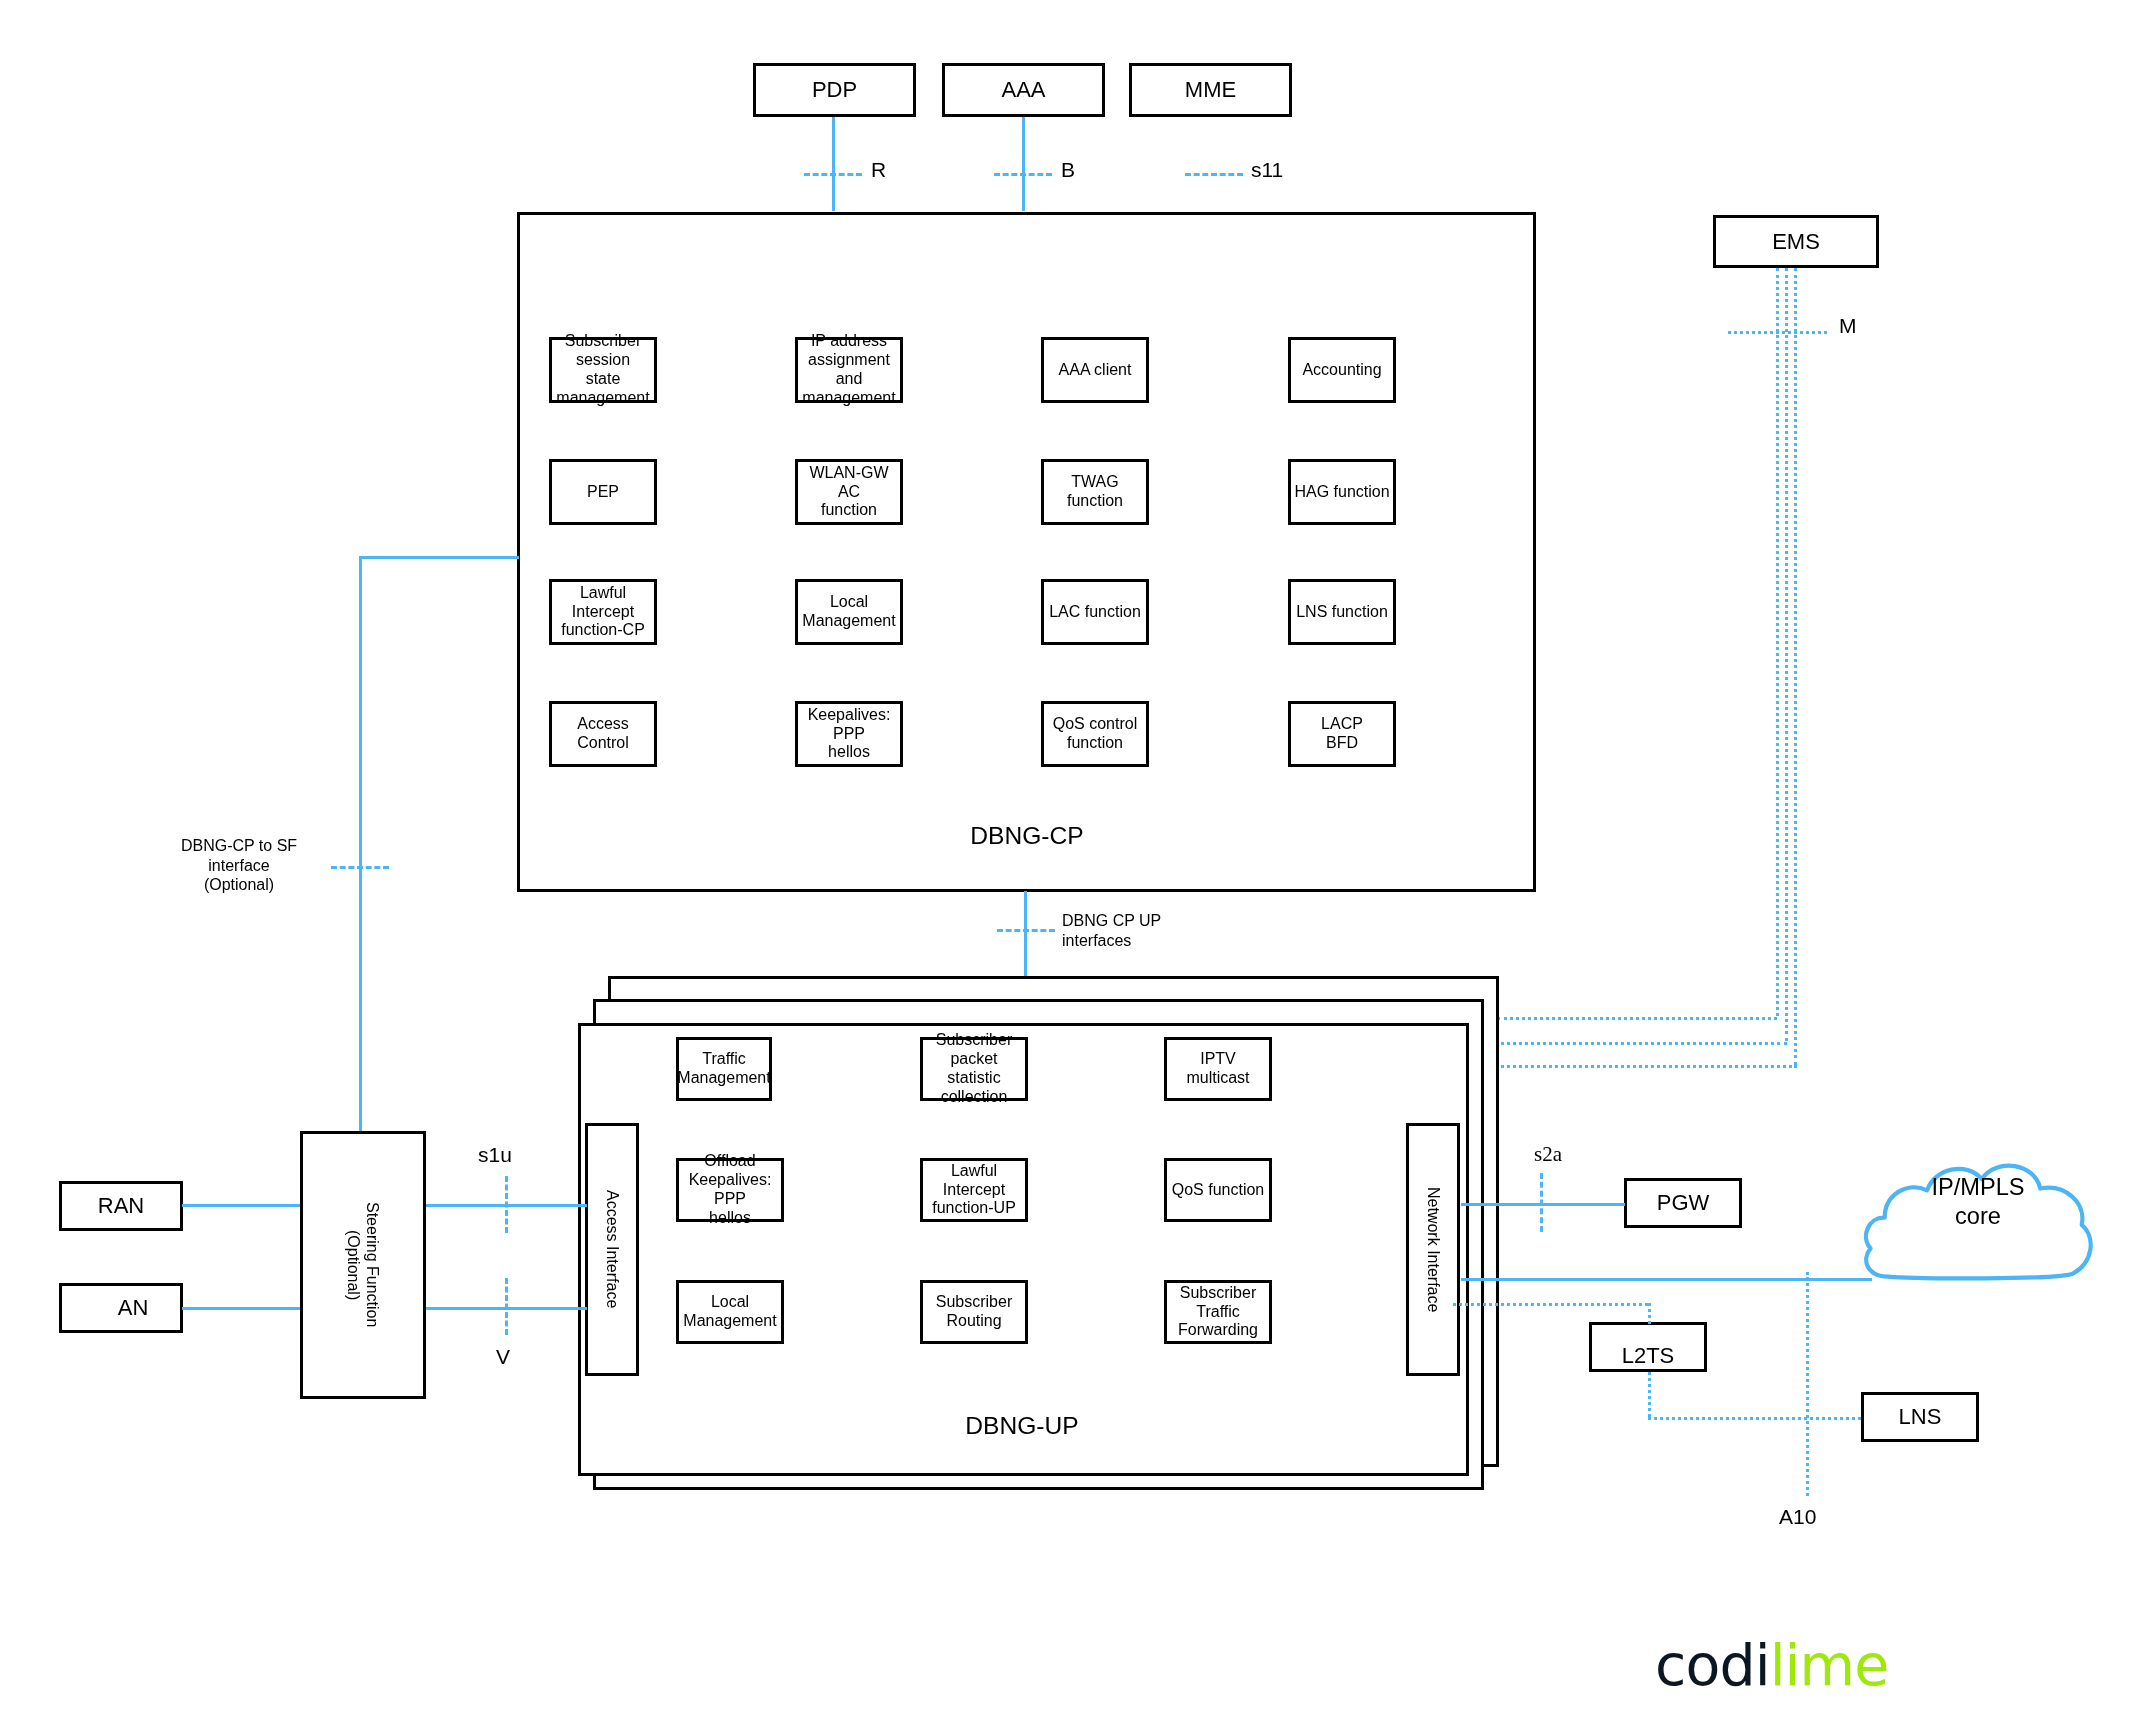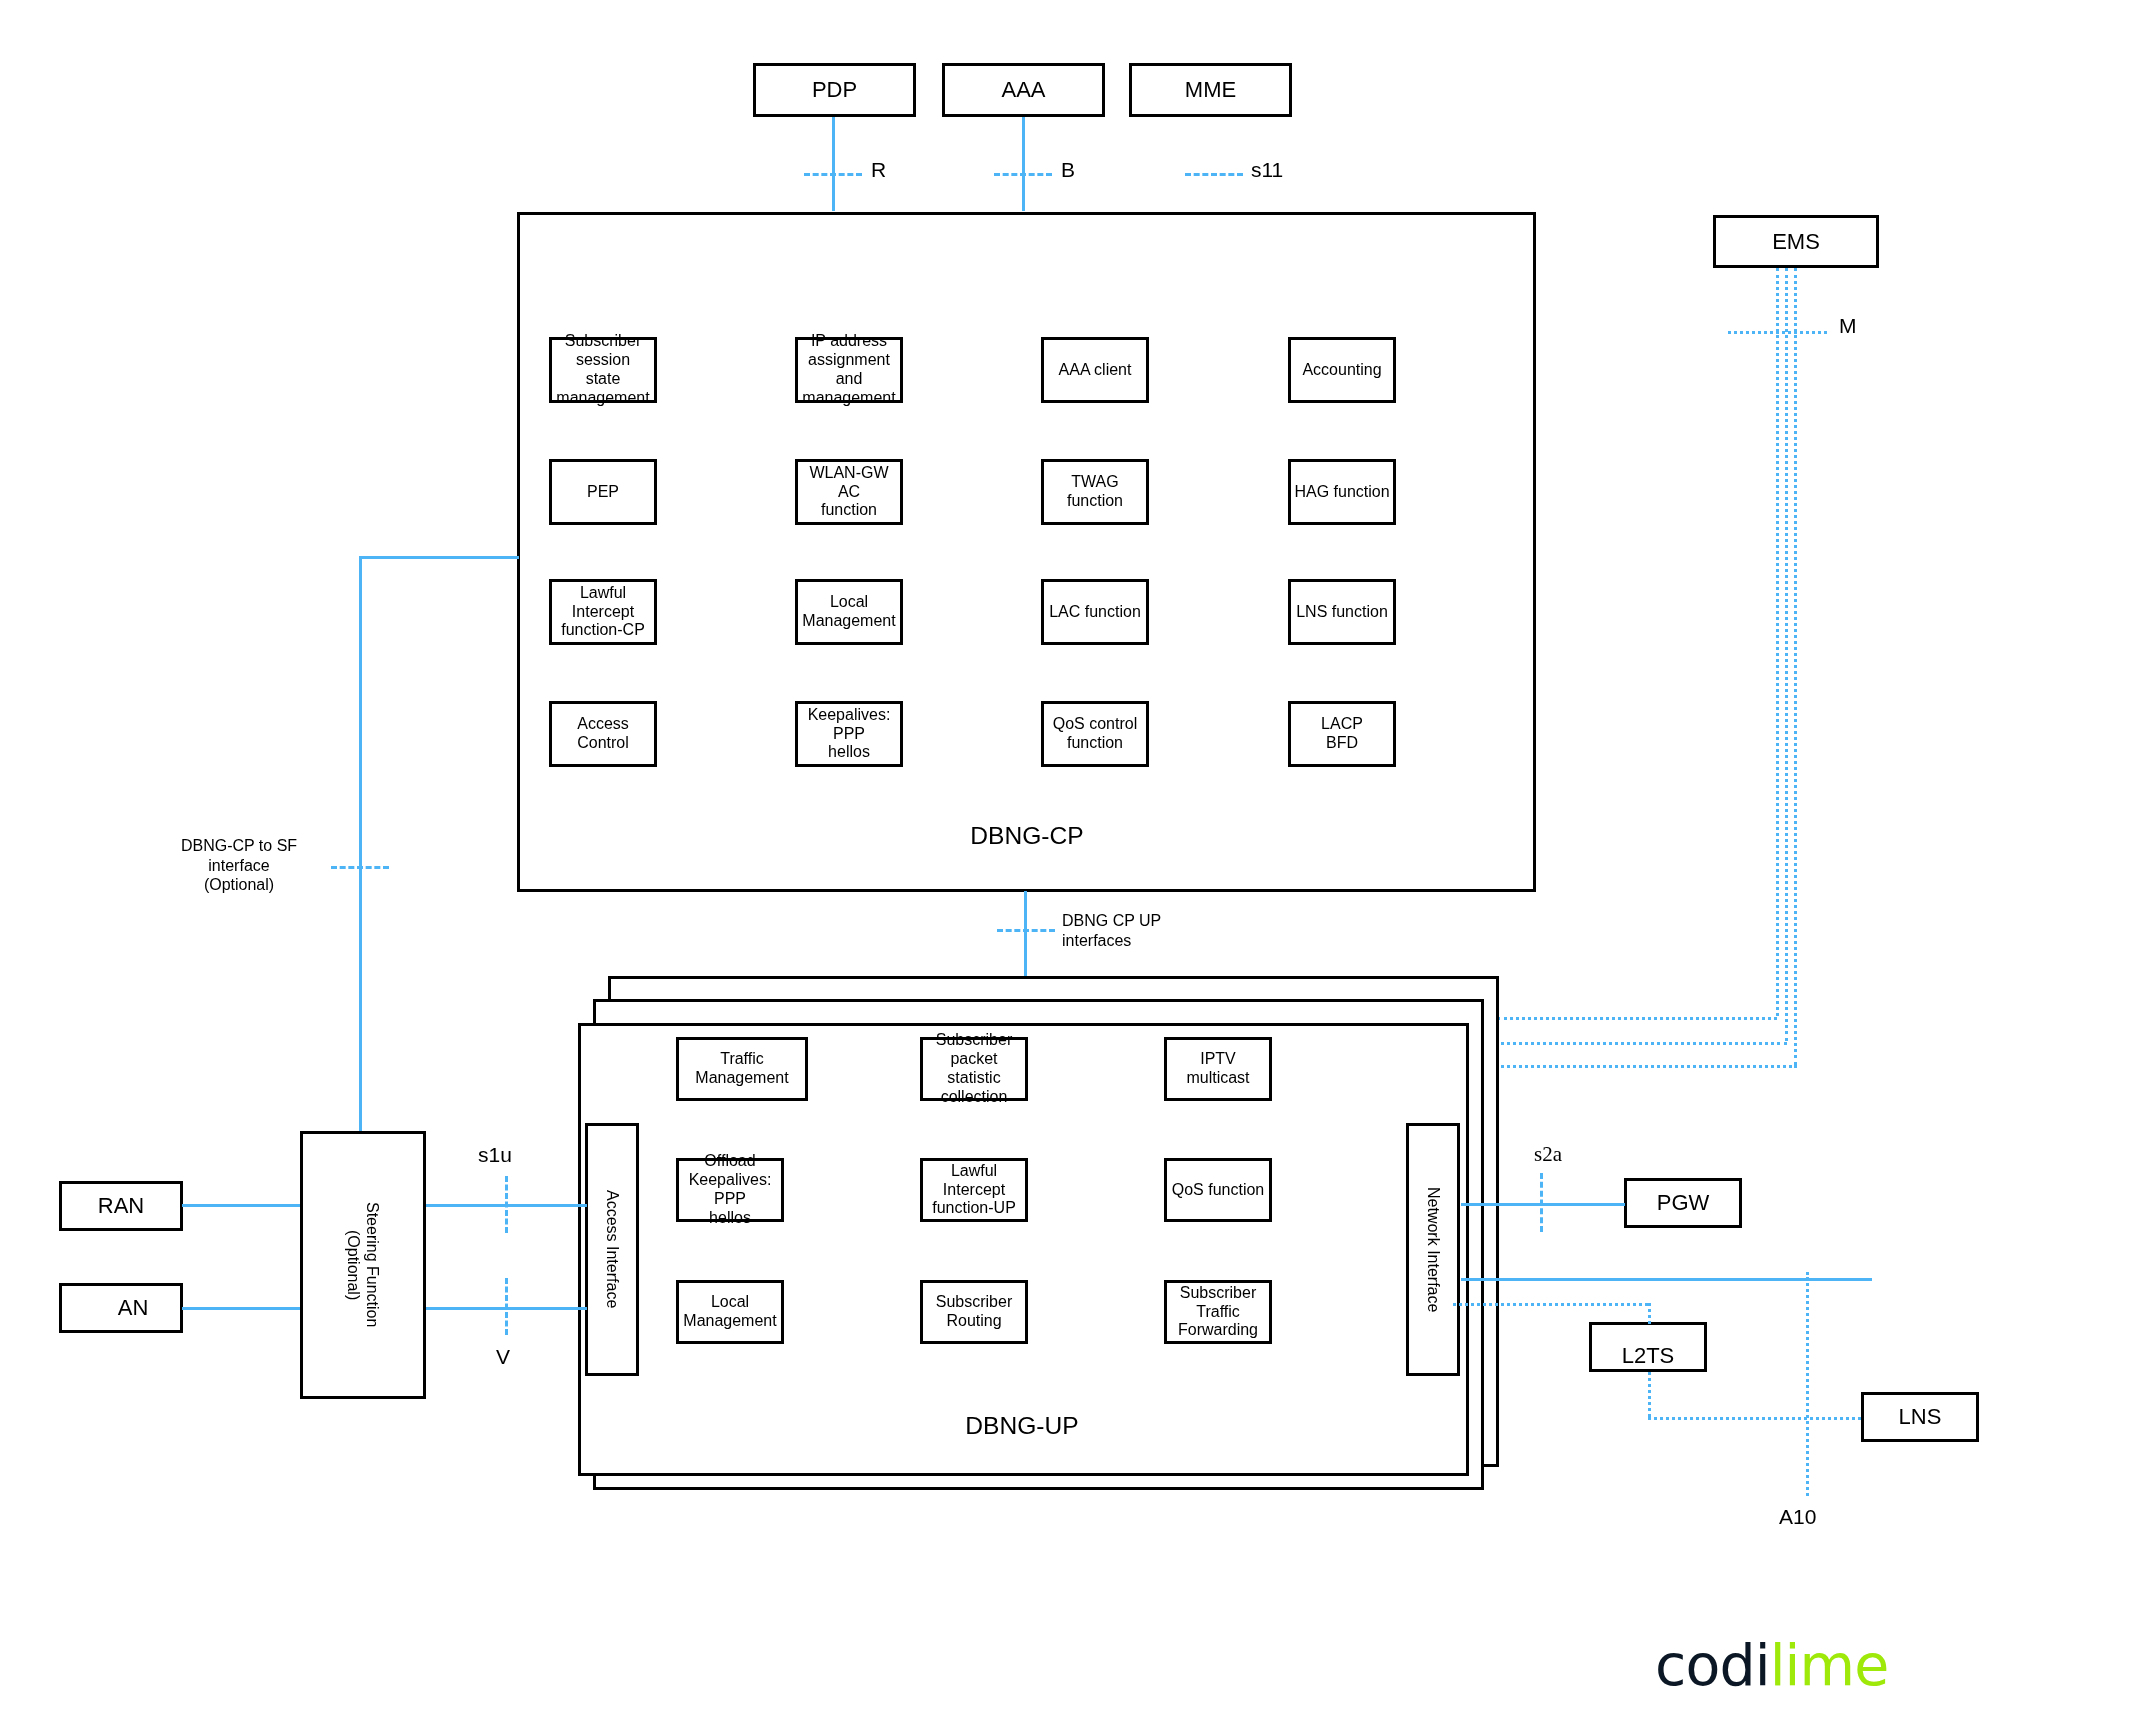--- a/index.html
+++ b/index.html
@@ -172,21 +172,21 @@
   <div class="container" style="left:578px;top:1023px;width:891px;height:453px;"></div>
 
   <div class="vbox" style="left:585px;top:1123px;width:54px;height:253px;">
     <span>Access Interface</span>
   </div>
 
   <div class="vbox" style="left:1406px;top:1123px;width:54px;height:253px;">
     <span>Network Interface</span>
   </div>
 
-  <div class="box fn" style="left:676px;top:1037px;width:132px;height:64px;">
+  <div class="box fn" style="left:676px;top:1037px;width:96px;height:64px;">
     <span style="white-space:pre-line;">Traffic
 Management</span>
   </div>
   <div class="box fn" style="left:920px;top:1037px;width:108px;height:64px;">
     <span style="white-space:pre-line;">Subscriber packet
 statistic collection</span>
   </div>
   <div class="box fn" style="left:1164px;top:1037px;width:108px;height:64px;">
     <span style="white-space:pre-line;">IPTV multicast</span>
   </div>
@@ -259,19 +259,29 @@
 
   <div class="dot-h" style="left:1453px;top:1303px;width:195px;"></div>
   <div class="dot-v" style="left:1648px;top:1303px;height:21px;"></div>
 
   <div class="dot-v" style="left:1648px;top:1372px;height:45px;"></div>
   <div class="dot-h" style="left:1648px;top:1417px;width:213px;"></div>
 
   <div class="dot-v" style="left:1806px;top:1272px;height:224px;"></div>
   <div class="iflabel" style="left:1779px;top:1505px;">A10</div>
 
+  <div class="cloud" style="left:1855px;top:1147px;width:246px;height:165px;">
+    <svg width="246" height="165" viewBox="0 0 520 350">
+      <path d="M70 275 C25 275 12 240 32 215 C10 190 28 148 62 150
+               C62 100 112 72 152 92 C168 45 235 30 268 68
+               C300 22 380 34 392 88 C445 78 490 118 480 165
+               C510 190 505 245 462 268 C440 282 120 280 70 275 Z" fill="#ffffff" stroke="#4DB5F5" stroke-width="9" stroke-linejoin="round"></path>
+    </svg>
+    <div class="ctext" style="white-space:pre-line;">IP/MPLS
+core</div>
+  </div>
 
   <div id="logo" style="left:1655px;top:1632px;">
     <span class="a">codi</span><span class="b">lime</span>
   </div>
 
 </div>
 
 
 </body></html>

